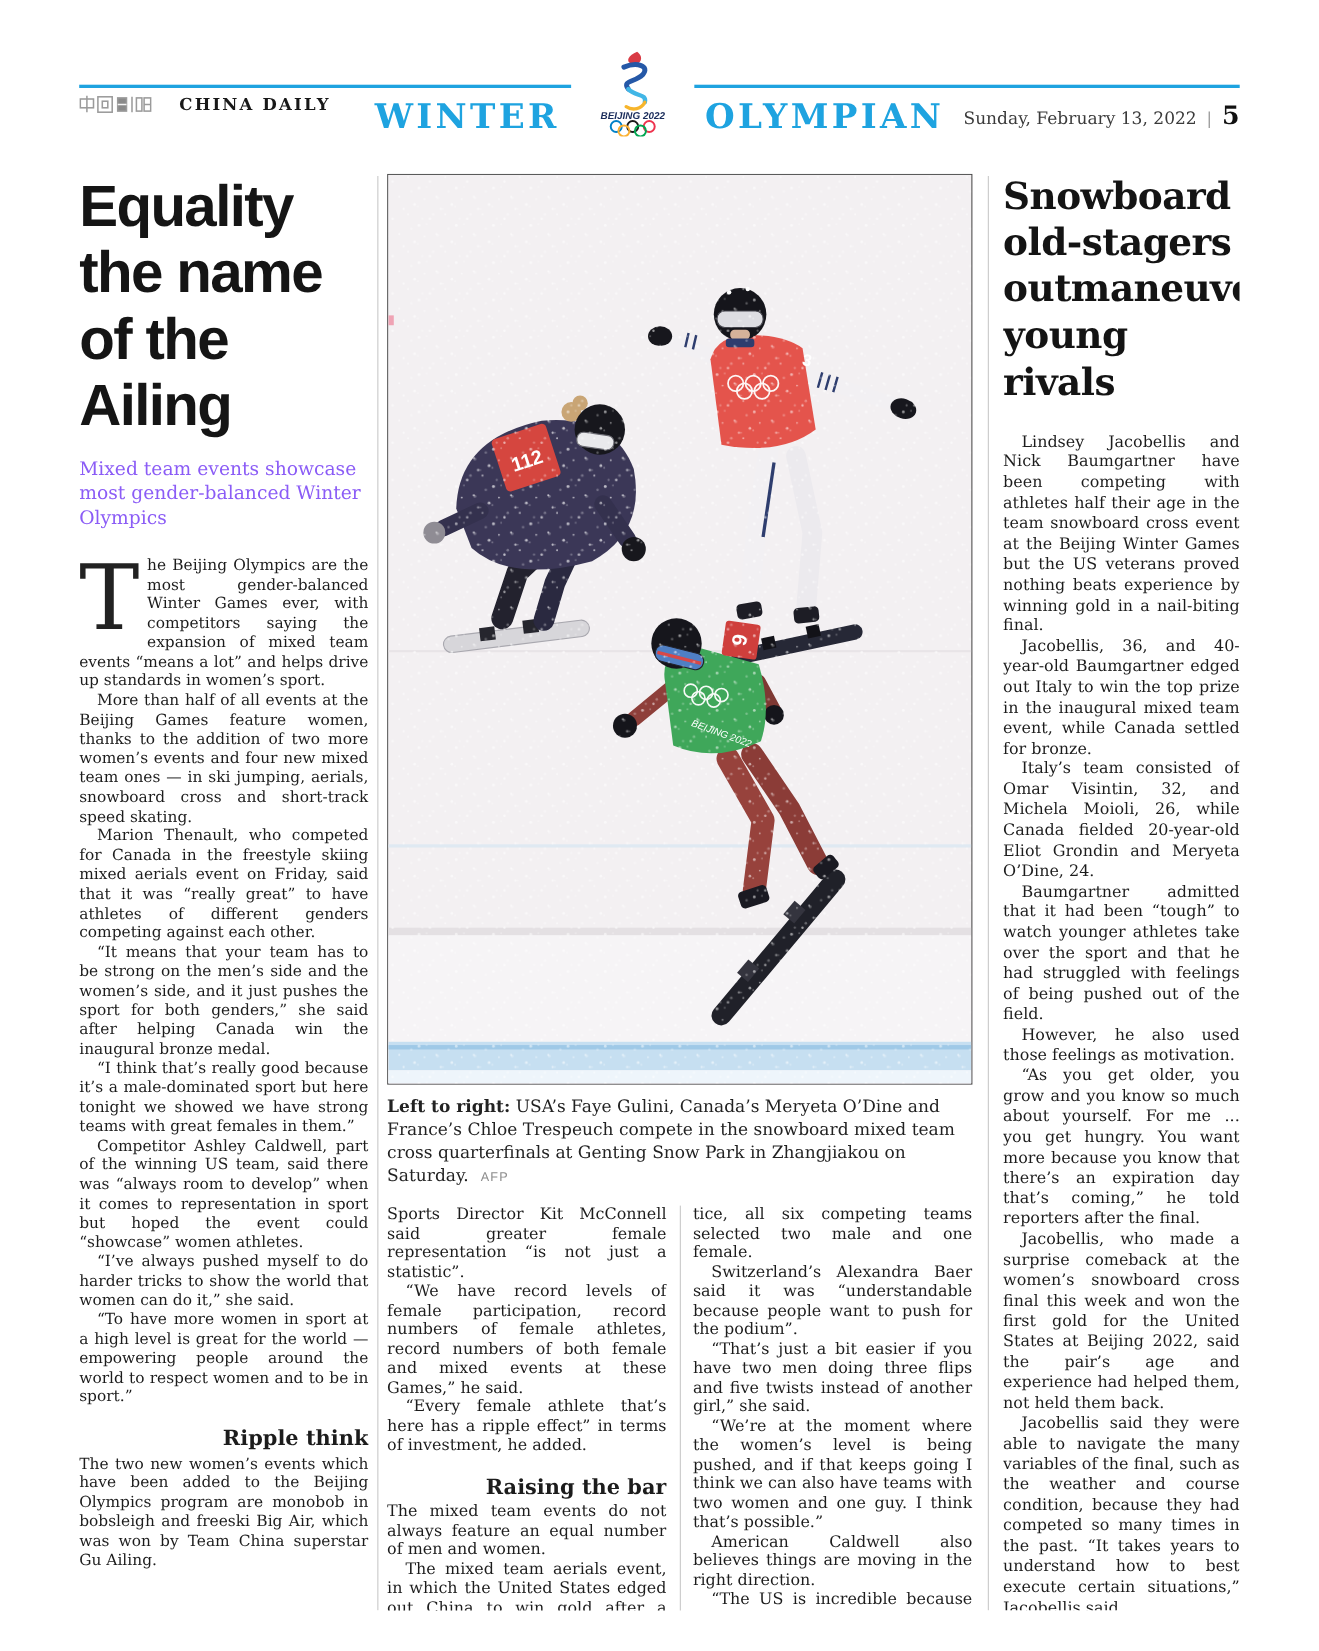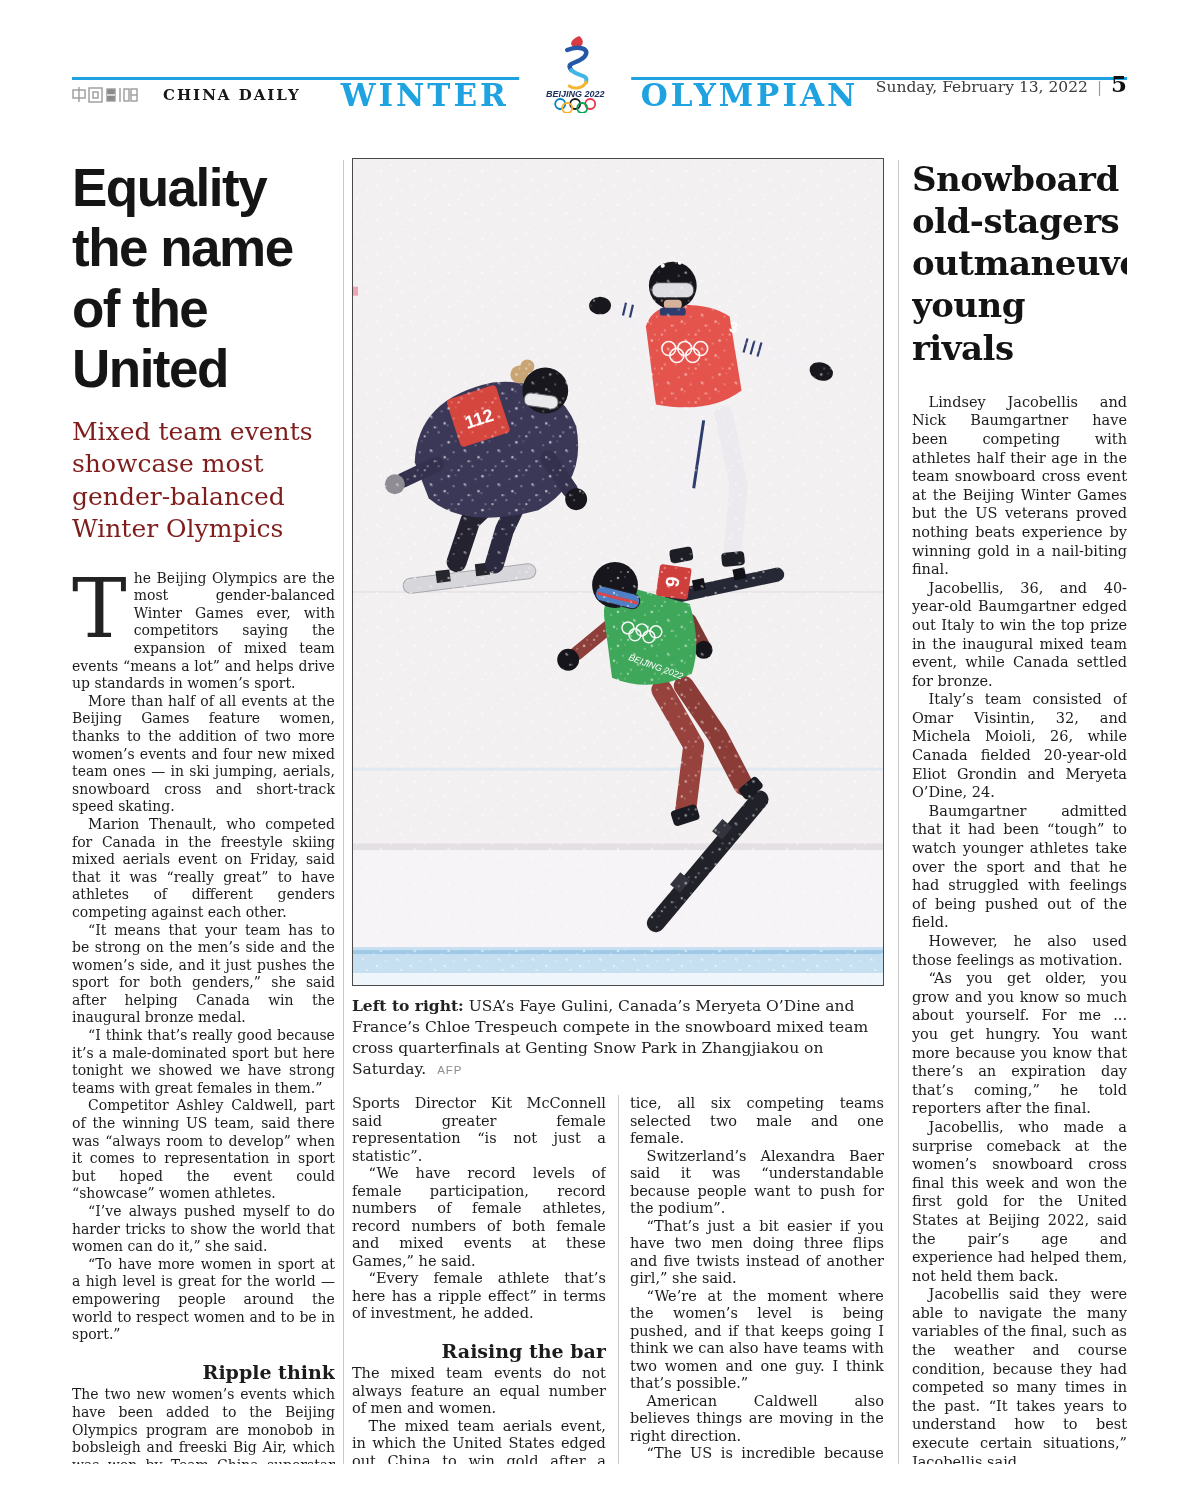--- a/index.html
+++ b/index.html
@@ -6,40 +6,40 @@
   html,body { background:#fff; }
   .page {
     position:relative; width:1199px; height:1501px; background:#fff;
     font-family:"DejaVu Serif", serif; color:#1c1c1c; overflow:hidden;
   }
   
   .header { position:relative; height:118px; }
   .blue-rule { position:absolute; left:72px; right:72px; top:77px; height:3px; background:#1ea3e0; }
   .brand { position:absolute; left:72px; top:86px; display:flex; align-items:center; gap:25px; }
   .brand-en { font-size:15px; font-weight:bold; letter-spacing:2px; color:#181818; }
-  .masthead { position:absolute; left:50%; top:33px; transform:translateX(-50%);
+  .masthead { position:absolute; left:50%; top:44px; transform:translateX(-50%);
               display:flex; align-items:flex-end; gap:10px; }
   .masthead-word { font-size:31px; font-weight:bold; letter-spacing:3px; color:#1ea3e0; padding-bottom:4px; }
   .emblem-wrap { background:#fff; padding:0 8px; position:relative; z-index:2; }
-  .dateline { position:absolute; right:72px; top:70px; display:flex; align-items:baseline; gap:9px; }
+  .dateline { position:absolute; right:72px; top:92px; display:flex; align-items:baseline; gap:9px; }
   .date-text { font-size:15.5px; color:#3a3a3a; }
   .date-sep { color:#9a9a9a; font-size:15px; }
   .page-num { font-size:23px; font-weight:bold; color:#111; }
   
   .main { display:flex; margin:40px 72px 1px 72px; height:1306px; overflow:hidden; }
   .vdiv { width:1px; background:#c9c9c9; }
   .vdiv1 { margin:2px 8px 0 8px; }
   .vdiv2 { margin:2px 13px 0 14px; }
   .col-left { width:264px; overflow:hidden; }
   .col-center { width:532px; }
   .col-right { width:216px; overflow:hidden; }
   
   .headline { font-family:"Liberation Sans", sans-serif; font-weight:bold; font-size:53px;
               line-height:1.14; letter-spacing:-1.5px; color:#151515; }
-  .subhead { margin-top:16px; font-size:25px; line-height:1.3; color:#7f1d1d; }
+  .subhead { margin-top:16px; font-size:17px; line-height:1.3; color:#8b5cf6; }
   .body-text { font-size:14px; line-height:17.6px; text-align:justify;
                hyphens:auto; -webkit-hyphens:auto; }
   .col-left .body-text { margin-top:24px; }
   .body-text p { margin:0; text-indent:1.15em; }
   .body-text p.noindent { text-indent:0; }
   .dropcap { float:left; font-size:82px; line-height:0.82; padding:5px 7px 0 0; color:#222; }
   .sec-head { font-size:19px; font-weight:bold; margin:20px 0 5px 0; text-indent:0; text-align:right; }
   
   .photo-frame { width:532px; height:828px; border:1px solid #4a4a4a; background:#f3f0f2; }
   .photo-frame svg { display:block; width:100%; height:100%; }
@@ -109,21 +109,21 @@
     </div>
   </div>
 
   <div class="main">
 
     <section class="col-left">
       <h1 class="headline">
         <div>Equality</div>
         <div>the name</div>
         <div>of the</div>
-        <div>United</div>
+        <div>Ailing</div>
       </h1>
       <div class="subhead">Mixed team events showcase most gender-balanced Winter Olympics</div>
       <div class="body-text">
         <p class="noindent"><span class="dropcap">T</span><span>he Beijing Olympics are the most gender-balanced Winter Games ever, with competitors saying the expansion of mixed team events “means a lot” and helps drive up standards in women’s sport.</span></p>
         <p>More than half of all events at the Beijing Games feature women, thanks to the addition of two more women’s events and four new mixed team ones — in ski jumping, aerials, snowboard cross and short-track speed skating.</p>
         <p>Marion Thenault, who competed for Canada in the freestyle skiing mixed aerials event on Friday, said that it was “really great” to have athletes of different genders competing against each other.</p>
         <p>“It means that your team has to be strong on the men’s side and the women’s side, and it just pushes the sport for both genders,” she said after helping Canada win the inaugural bronze medal.</p>
         <p>“I think that’s really good because it’s a male-dominated sport but here tonight we showed we have strong teams with great females in them.”</p>
         <p>Competitor Ashley Caldwell, part of the winning US team, said there was “always room to develop” when it comes to representation in sport but hoped the event could “showcase” women athletes.</p>
         <p>“I’ve always pushed myself to do harder tricks to show the world that women can do it,” she said.</p>

